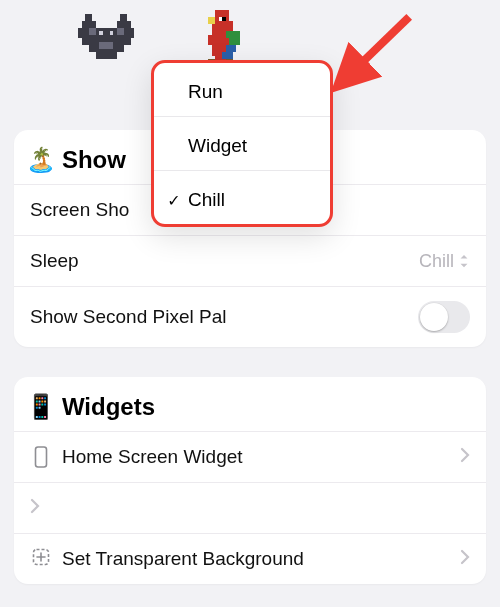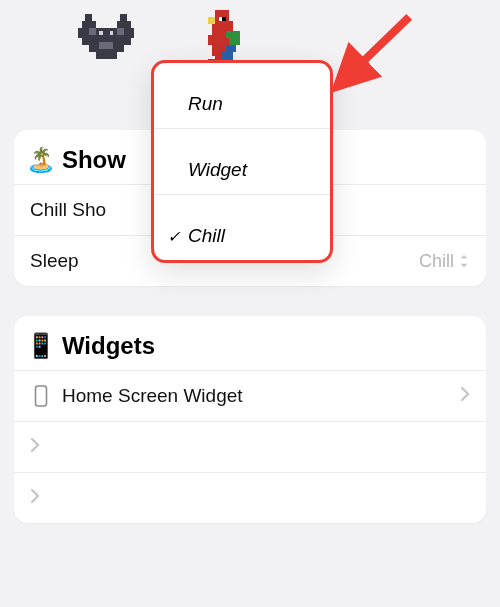--- a/index.html
+++ b/index.html
@@ -16,21 +16,21 @@
   .row-left { display:flex; align-items:flex-start; }
   .row-value { color:#b7b5bb; font-size:18px; display:flex; align-items:center; gap:4px;}
   .chevron { color:#c6c4ca; }
   .updown { width:12px; height:14px; }
 
   .toggle { width:52px; height:32px; border-radius:16px; background:#e9e9ec; position:relative; }
   .toggle .knob { width:28px; height:28px; border-radius:50%; background:#fff; position:absolute; top:2px; left:2px; box-shadow:0 1px 2px rgba(0,0,0,.25),0 0 0 .5px rgba(0,0,0,.05); }
 
   
   .menu { position:absolute; left:151px; top:60px; width:182px; border:3px solid #ef3d33; border-radius:14px; background:#fff; overflow:hidden; z-index:20; box-shadow:0 10px 30px rgba(0,0,0,.12);}
-  .menu-row { display:flex; align-items:center; padding:30px 14px 13px 10px; font-size:19px; border-top:1px solid #e9e8eb;font-style:italic; }
+  .menu-row { display:flex; align-items:center; padding:18px 14px 13px 10px; font-size:19px; border-top:1px solid #e9e8eb; }
   .menu-row:first-child { border-top:none; }
   .menu-row .check-slot { width:20px; display:inline-flex; justify-content:center; margin-right:4px; }
   .check { font-size:16px; }
 
   
   .arrow { position:absolute; left:330px; top:6px; width:90px; height:90px; z-index:30; }
 
   
   #dynamic-card { margin-top: 64px; }
   #widgets-card { margin-top: 30px; }
@@ -123,32 +123,38 @@
     <span>Chill</span>
   </div>
 </div>
 
 <div class="card" id="dynamic-card">
   <div class="card-header">
     <span>🏝️</span>
     <span>Show</span>
   </div>
   <div class="row">
-    <span>Chill Sho</span>
+    <span>Screen Sho</span>
     <span></span>
   </div>
   <div class="row">
     <span>Sleep</span>
     <span class="row-value">
       <span>Chill</span>
       <svg class="updown" viewBox="0 0 12 16">
         <path d="M6 1 L10 5 L2 5 Z M6 15 L2 11 L10 11 Z" fill="#c6c4ca"></path>
       </svg>
     </span>
   </div>
+  <div class="row">
+    <span>Show Second Pixel Pal</span>
+    <span class="toggle">
+        <span class="knob"></span>
+      </span>
+  </div>
 </div>
 
 <div class="card" id="widgets-card">
   <div class="card-header">
     <span>📱</span>
     <span>Widgets</span>
   </div>
 
   <div class="row">
     <span class="row-left">
@@ -168,19 +174,28 @@
 
   <div class="row">
     <span class="chevron">
       <svg width="10" height="16" viewBox="0 0 10 16">
           <path d="M2 2 L8 8 L2 14" fill="none" stroke="#c6c4ca" stroke-width="2.2" stroke-linecap="round"></path>
         </svg>
     </span>
   </div>
 
   <div class="row">
+    <span class="row-left">
+      <span class="icon-slot iconbox">
+        <svg width="18" height="18" viewBox="0 0 18 18">
+            <rect x="1.5" y="1.5" width="15" height="15" rx="3" fill="none" stroke="#8e8e93" stroke-width="1.6" stroke-dasharray="3 2"></rect>
+            <path d="M9 5 V13 M5 9 H13" stroke="#8e8e93" stroke-width="1.6" stroke-linecap="round"></path>
+          </svg>
+      </span>
+      <span>Set Transparent Background</span>
+    </span>
     <span class="chevron">
       <svg width="10" height="16" viewBox="0 0 10 16">
           <path d="M2 2 L8 8 L2 14" fill="none" stroke="#c6c4ca" stroke-width="2.2" stroke-linecap="round"></path>
         </svg>
     </span>
   </div>
 </div>
 
 </body></html>

